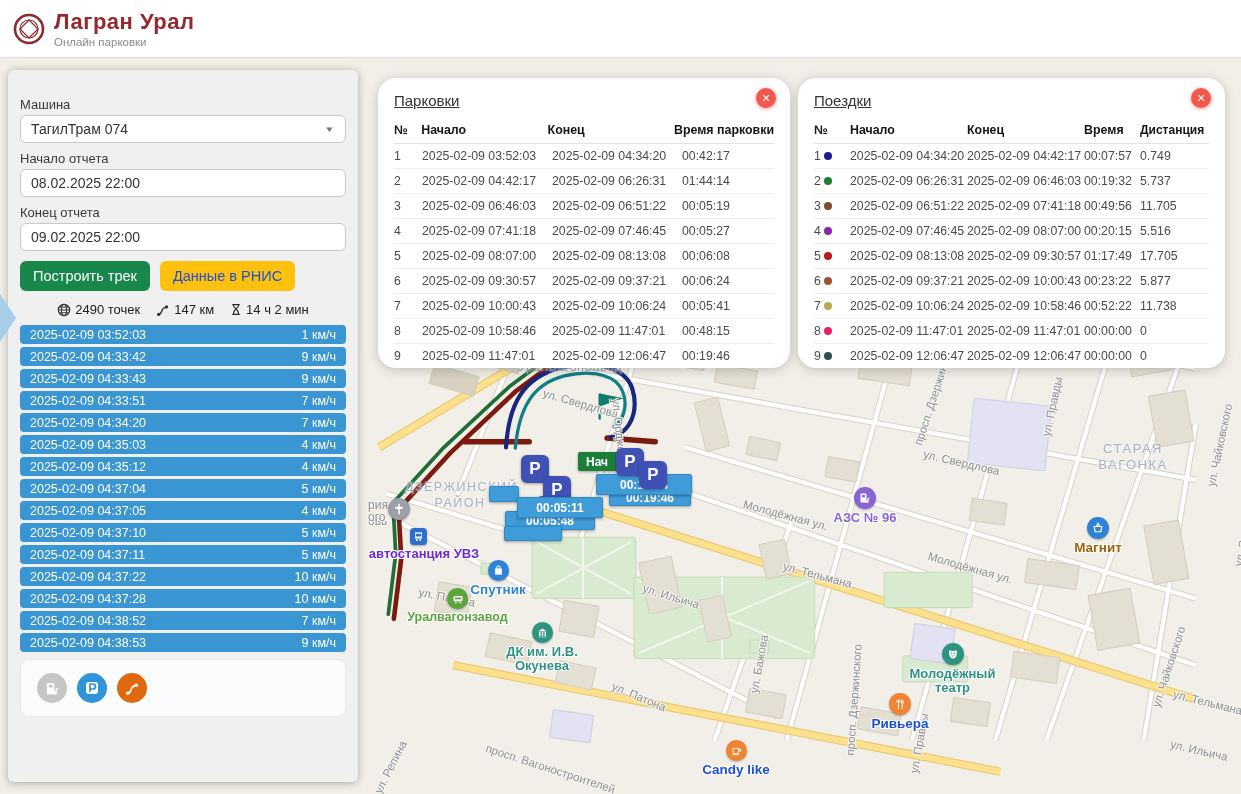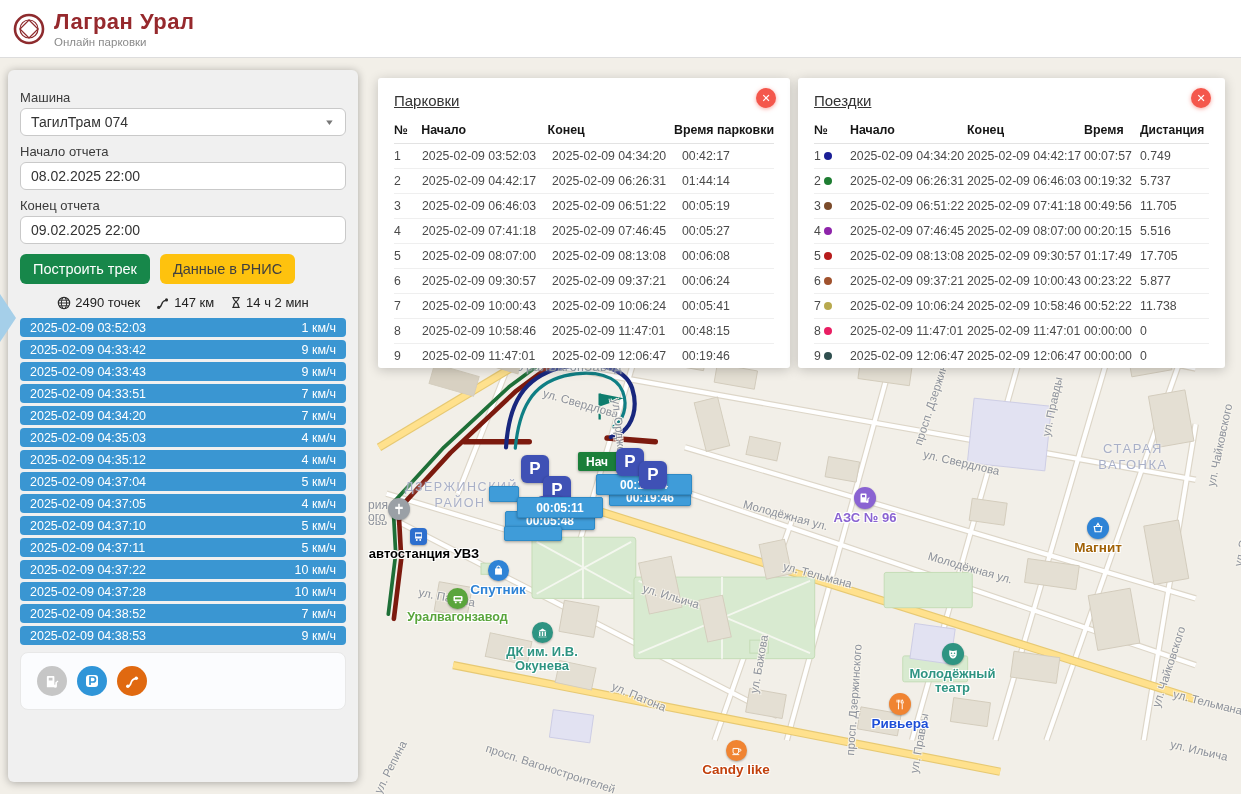--- a/index.html
+++ b/index.html
@@ -30,39 +30,39 @@
      box-shadow:0 1px 3px rgba(0,0,0,.35);z-index:4}
   .start-lb{position:absolute;left:578px;top:452px;width:62px;height:19px;background:#1b7f3a;color:#fff;
      font-size:12px;font-weight:bold;display:flex;align-items:center;padding-left:8px;border-radius:2px;
      box-shadow:0 1px 3px rgba(0,0,0,.35);z-index:2;box-sizing:border-box}
   #sidebar-handle{position:absolute;left:0;top:294px;width:0;height:0;z-index:12;
      border-top:24px solid transparent;border-bottom:24px solid transparent;border-left:16px solid #a5cfe9}
   
   #sidebar{position:absolute;left:8px;top:70px;width:350px;height:712px;background:#f0f0f0;border-radius:6px;
      box-shadow:0 1px 8px rgba(0,0,0,.3);z-index:10;padding:12px;box-sizing:border-box}
   .fld-label{font-size:13px;color:#3a3a3a;margin:8px 0 3px}
-  .fld-label:first-child{margin-top:8px}
+  .fld-label:first-child{margin-top:15px}
   .fld{width:100%;height:28px;background:#fff;border:1px solid #c9c9c9;border-radius:6px;font-size:14px;
      color:#333;padding:0 10px;box-sizing:border-box;font-family:"Liberation Sans",sans-serif}
   #vehicle-select{position:relative;display:flex;align-items:center}
   #vehicle-caret{position:absolute;right:10px;color:#777;font-size:11px}
   #btn-row{display:flex;gap:10px;margin-top:10px}
   .btn{border:none;border-radius:6px;font-size:14.5px;padding:7px 13px;cursor:pointer;font-family:"Liberation Sans",sans-serif}
   #btn-build{background:#17874a;color:#fff}
-  #btn-rnis{background:#fec20e;color:#404040}
+  #btn-rnis{background:#fec20e;color:#1d4ed8}
   #stats{display:flex;justify-content:center;gap:16px;margin:11px 0 8px;font-size:13px;color:#222;align-items:center}
   .stat{display:flex;align-items:center;gap:4px}
   #trk-list{margin-top:1px}
   .trk{height:19px;background:#3a96d2;border-radius:4px;margin-bottom:3px;color:#fff;font-size:12.5px;
      display:flex;align-items:center;justify-content:space-between;padding:0 10px;cursor:pointer}
   #tools{background:#fbfcfe;border:1px solid #e8e8e8;border-radius:8px;margin-top:7px;padding:13px 16px;display:flex;gap:10px}
   .tool-btn{width:30px;height:30px;border-radius:50%;display:flex;align-items:center;justify-content:center;
      cursor:pointer;border:none}
   
-  .panel{position:absolute;background:#fff;border-radius:3px;box-shadow:0 2px 12px rgba(0,0,0,.2);z-index:10;
+  .panel{position:absolute;background:#fff;border-radius:18px;box-shadow:0 2px 12px rgba(0,0,0,.2);z-index:10;
      padding:12px 16px;box-sizing:border-box;overflow:hidden}
   #parkings-panel{left:378px;top:78px;width:412px;height:290px}
   #trips-panel{left:798px;top:78px;width:427px;height:290px}
   .panel-title{font-size:15px;color:#333;text-decoration:underline;cursor:pointer;display:inline-block;margin:2px 0 8px}
   .close-btn{position:absolute;right:14px;top:10px;width:20px;height:20px;border-radius:50%;background:#f4574c;
      color:#fff;font-size:11px;display:flex;align-items:center;justify-content:center;cursor:pointer;
      box-shadow:0 1px 4px rgba(244,87,76,.55)}
   .thead{display:flex;align-items:center;height:26px;border-bottom:1px solid #e3e3e3;font-size:12.4px;
      font-weight:bold;color:#161616}
   .trow{display:flex;align-items:center;height:24px;border-bottom:1px solid #efefef;font-size:12.3px;color:#4a4a4a;cursor:pointer}
@@ -255,21 +255,21 @@
   </div>
   <div class="poi" style="left:368px;top:528px;width:112px">
     <div class="poi-ic" style="width:17px;height:17px;background:#2d6fce;border-radius:4px;margin-left:42px">
       <svg width="11" height="11" viewBox="0 0 16 16">
           <path d="M3 2h10v9H3z" fill="#fff"></path>
           <circle cx="5.5" cy="13" r="1.4" fill="#fff"></circle>
           <circle cx="10.5" cy="13" r="1.4" fill="#fff"></circle>
           <path d="M4 4h8v4H4z" fill="#2d6fce"></path>
         </svg>
     </div>
-    <div class="poi-lb" style="color:#000000">автостанция УВЗ</div>
+    <div class="poi-lb" style="color:#6d28d9">автостанция УВЗ</div>
   </div>
   <div class="poi" style="left:460px;top:560px;width:76px">
     <div class="poi-ic" style="width:21px;height:21px;background:#2e83d6">
       <svg width="11" height="11" viewBox="0 0 16 16">
           <path d="M3 5h10v9H3z" fill="#fff"></path>
           <path d="M5.5 7V4a2.5 2.5 0 0 1 5 0v3" stroke="#fff" stroke-width="1.5" fill="none"></path>
         </svg>
     </div>
     <div class="poi-lb" style="color:#2e83d6;font-size:13.5px">Спутник</div>
   </div>
@@ -310,21 +310,21 @@
         </svg>
     </div>
     <div class="poi-lb" style="color:#1d4ed8;font-size:13.5px">Ривьера</div>
   </div>
   <div class="poi" style="left:698px;top:740px;width:76px">
     <div class="poi-ic" style="width:21px;height:21px;background:#f08432">
       <svg width="11" height="11" viewBox="0 0 16 16">
           <path d="M3 5h8v5a3 3 0 0 1-3 3H6a3 3 0 0 1-3-3V5zm8 1h2a1.5 1.5 0 0 1 0 3h-2M2 14h10" stroke="#fff" stroke-width="1.4" fill="none"></path>
         </svg>
     </div>
-    <div class="poi-lb" style="color:#c2410c;font-size:13.5px">Candy like</div>
+    <div class="poi-lb" style="color:#1d4ed8;font-size:13.5px">Candy like</div>
   </div>
 
   <div class="start-lb">Нач</div>
   <div class="pmark" style="left:521px;top:455px">P</div>
   <div class="pmark" style="left:543px;top:476px">P</div>
   <div class="pmark" style="left:536px;top:496px">P</div>
   <div class="pmark" style="left:616px;top:448px;z-index:5">P</div>
   <div class="pmark" style="left:639px;top:461px;z-index:5">P</div>
   <div class="ttip" style="left:489px;top:486px;width:28px;height:14px"></div>
   <div class="ttip" style="left:609px;top:489px;width:80px;height:15px">00:19:46</div>

